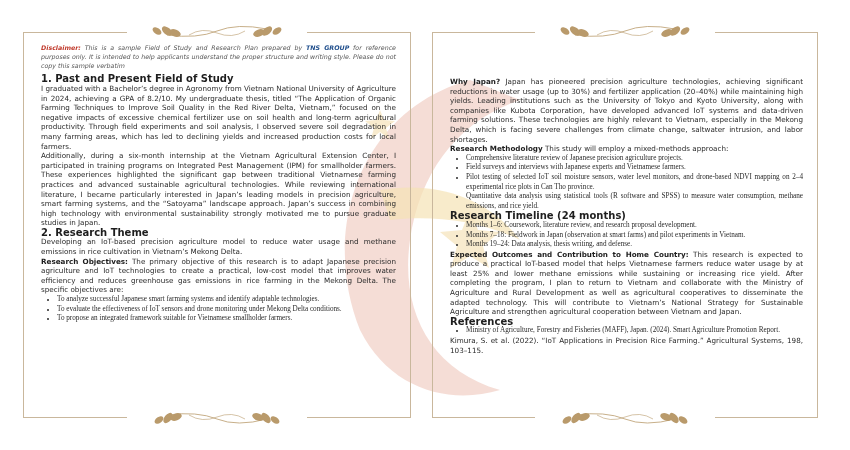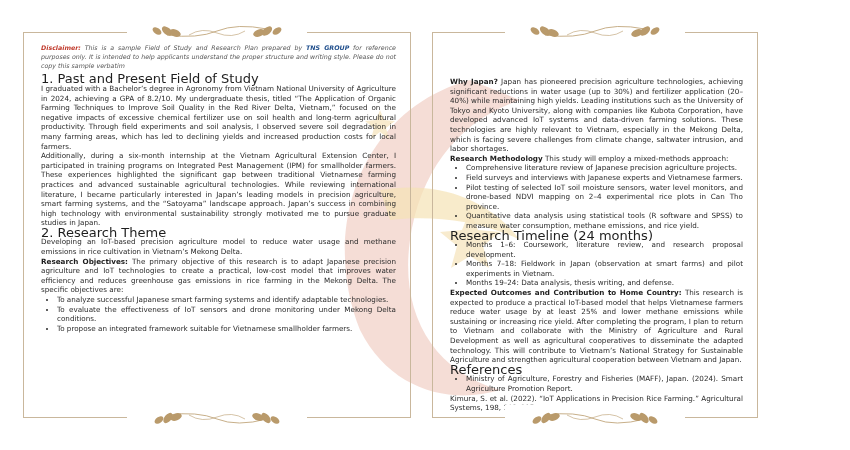--- a/index.html
+++ b/index.html
@@ -1,34 +1,34 @@
 <!DOCTYPE html>
 <html><head>
   <meta charset="utf-8">
   <style>
     html, body { margin:0; padding:0; }
     body { width:850px; height:450px; background:#ffffff; position:relative; overflow:hidden;
            font-family:"DejaVu Sans", sans-serif; color:#2a2a2a; }
     .watermark { position:absolute; left:320px; top:70px; width:220px; height:340px; pointer-events:none; z-index:0; }
     .panel { position:absolute; top:32px; height:386px; border:1.2px solid #c9b79c; box-sizing:border-box; z-index:1; }
     .panel.left { left:23px; width:388px; }
-    .panel.right { left:432px; width:326px; }
+    .panel.right { left:432px; width:386px; }
     .ornament { position:absolute; left:50%; transform:translateX(-50%); width:180px; height:26px; background:#fff; }
     .ornament.top { top:-14px; }
     .ornament.bottom { bottom:-14px; }
     .content { position:absolute; left:17px; right:14px; font-size:7.2px; line-height:9.6px; text-align:justify; }
     .left .content { top:11px; }
     .right .content { top:44px; }
     .disclaimer { font-style:italic; font-size:6.3px; line-height:8.8px; color:#555; margin-bottom:4px; }
     .disclaimer .dl { color:#c0392b; font-weight:bold; }
     .disclaimer .brand { color:#1f4e8c; font-weight:bold; font-style:italic; }
-    h3 { font-size:13px; line-height:9.6px; margin:0; font-weight:normal; color:#1e1e1e; }
+    h3 { font-size:10px; line-height:9.6px; margin:0; font-weight:bold; color:#1e1e1e; }
     p { margin:0; }
     b.lead { font-weight:bold; color:#1e1e1e; }
-    ul { margin:0; padding-left:16px; }
+    ul { margin:0; padding-left:16px;font-family:Liberation Serif, serif; }
     li { margin:0; padding:0; list-style:disc; }
     li::marker { font-size:6px; }
   </style>
 </head>
 <body>
 
 <svg class="watermark" viewBox="0 0 220 340">
   <path d="M150 10 C 40 40, 0 160, 40 260 C 70 320, 130 335, 180 320 C 110 300, 80 240, 90 170 C 100 100, 140 50, 200 30 Z" fill="#f1d2c8" opacity="0.75"></path>
   <path d="M60 120 C 120 110, 170 130, 200 170 C 160 150, 110 145, 70 150 Z" fill="#f5e2b5" opacity="0.7"></path>
   <polygon points="150,140 158,160 180,162 163,176 169,198 150,186 131,198 137,176 120,162 142,160" fill="#f6e6c2" opacity="0.8"></polygon>

